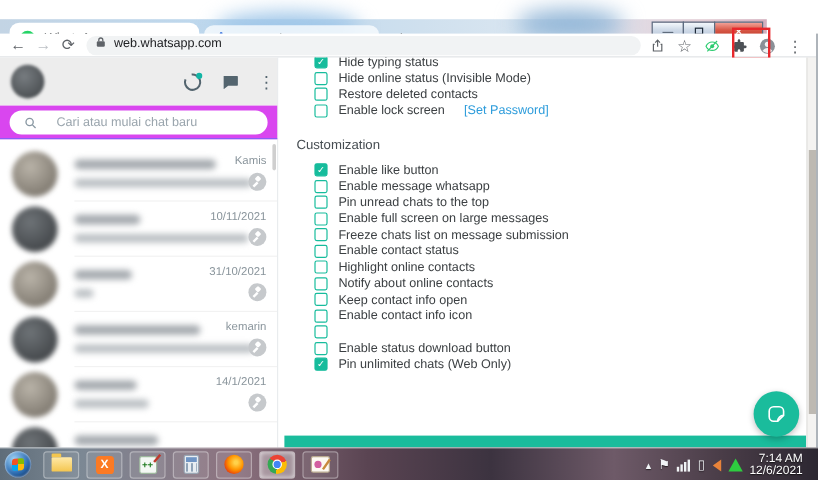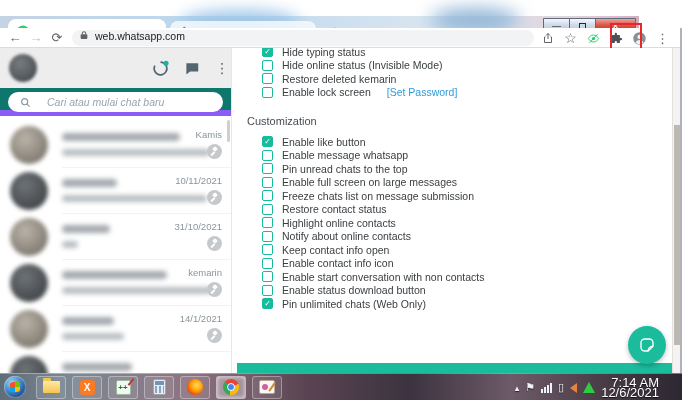--- a/index.html
+++ b/index.html
@@ -41,21 +41,21 @@
   .tb-ic { width:23px; height:18px; display:flex; align-items:center; justify-content:center; font-size:12px; color:#5f6368; }
   .ext-highlight { position:absolute; left:610px; top:-5px; width:32px; height:27px; border:2px solid #e8272c; pointer-events:none; }
 
   
   .sidebar { position:absolute; left:0; top:48px; width:232px; height:325px; background:#fff; border-right:1px solid #e4e8ea; }
   .sb-header { position:absolute; left:0; top:0; right:0; height:40px; background:#ededed; }
   .sb-avatar { position:absolute; left:9px; top:6px; width:28px; height:28px; border-radius:50%;
     background:radial-gradient(circle at 40% 35%,#777c80,#3e4245); filter:blur(1.5px); }
   .sb-icons { position:absolute; right:6px; top:11px; display:flex; align-items:center; gap:15px; }
   .sb-dots { font-size:14px; color:#54656f; line-height:18px; width:10px; text-align:center; }
-  .sb-search { position:absolute; left:0; top:40px; right:0; height:28px; background:#0f766e; border-bottom:6px solid #8b5cf6;font-style:italic; }
+  .sb-search { position:absolute; left:0; top:40px; right:0; height:28px; background:#d946ef; border-bottom:1px solid #8b5cf6; }
   .search-pill { position:absolute; left:8px; right:8px; top:4px; height:20px; background:#fff; border-radius:10px;
     display:flex; align-items:center; padding-left:12px; }
   .search-pill .ph { font-size:10.5px; color:#9aa5ad; margin-left:16px; }
   .sb-scroll-thumb { position:absolute; right:1px; top:72px; width:3px; height:22px; background:#cfcfcf; border-radius:2px; }
 
   .chat-list { position:absolute; left:0; top:68px; right:0; bottom:0; overflow:hidden; }
   .chat-row { position:relative; height:46px; }
   .chat-row .sep { position:absolute; left:62px; right:0; bottom:0; border-bottom:1px solid #f2f2f2; }
   .c-avatar { position:absolute; left:10px; top:4px; width:38px; height:38px; border-radius:50%;
     background:radial-gradient(circle at 40% 35%,#6e7377,#35383b); filter:blur(2px); }
@@ -120,21 +120,21 @@
   .ic-paint { width:16px; height:14px; background:#fdf9f2; border:1px solid #b9a98f; border-radius:2px; position:relative; }
   .ic-paint::before { content:""; position:absolute; left:2px; top:3px; width:6px; height:6px; border-radius:50%; background:#d35fa0; }
   .ic-paint::after { content:""; position:absolute; right:1px; top:1px; width:2px; height:10px; background:#c88a3c; transform:rotate(35deg); }
 
   .tray { position:absolute; right:2px; top:0; height:27px; display:flex; align-items:center; gap:6px; }
   .tray-glyph { color:#f0f3f6; font-size:9px; text-shadow:0 1px 1px rgba(0,0,0,.6); }
   .net-bars { display:flex; align-items:flex-end; gap:1px; height:10px; }
   .net-bars i { width:2px; background:#f0f3f6; display:block; }
   .spk { width:0; height:0; border:5px solid transparent; border-right:7px solid #e8833a; border-left:none; }
   .avg-tri { width:0; height:0; border-left:6px solid transparent; border-right:6px solid transparent; border-bottom:11px solid #2ecc40; }
-  .clock { text-align:right; color:#fff; font-size:13px; line-height:10px; text-shadow:0 1px 1px rgba(0,0,0,.7); margin-right:21px; }
+  .clock { text-align:right; color:#fff; font-size:10px; line-height:10px; text-shadow:0 1px 1px rgba(0,0,0,.7); margin-right:11px; }
 </style>
 </head>
 <body>
 
 <div class="screen">
 
   <div class="frame">
     <div class="blob1"></div>
     <div class="blob2"></div>
 
@@ -291,21 +291,21 @@
       <li class="setting-row">
         <span class="cbx on">✓</span>
         <span class="setting-label">Hide typing status</span>
       </li>
       <li class="setting-row">
         <span class="cbx">✓</span>
         <span class="setting-label">Hide online status (Invisible Mode)</span>
       </li>
       <li class="setting-row">
         <span class="cbx">✓</span>
-        <span class="setting-label">Restore deleted kemarin</span>
+        <span class="setting-label">Restore deleted contacts</span>
       </li>
       <li class="setting-row">
         <span class="cbx">✓</span>
         <span class="setting-label">Enable lock screen</span>
         <span class="setting-link">[Set Password]</span>
       </li>
     </ul>
 
     <div class="section-title">Customization</div>
 
@@ -325,41 +325,40 @@
       <li class="setting-row">
         <span class="cbx">✓</span>
         <span class="setting-label">Enable full screen on large messages</span>
       </li>
       <li class="setting-row">
         <span class="cbx">✓</span>
         <span class="setting-label">Freeze chats list on message submission</span>
       </li>
       <li class="setting-row">
         <span class="cbx">✓</span>
-        <span class="setting-label">Restore contact status</span>
+        <span class="setting-label">Enable contact status</span>
       </li>
       <li class="setting-row">
         <span class="cbx">✓</span>
         <span class="setting-label">Highlight online contacts</span>
       </li>
       <li class="setting-row">
         <span class="cbx">✓</span>
         <span class="setting-label">Notify about online contacts</span>
       </li>
       <li class="setting-row">
         <span class="cbx">✓</span>
         <span class="setting-label">Keep contact info open</span>
       </li>
       <li class="setting-row">
         <span class="cbx">✓</span>
         <span class="setting-label">Enable contact info icon</span>
       </li>
       <li class="setting-row">
         <span class="cbx">✓</span>
-        <span class="setting-label">Enable start conversation with non contacts</span>
       </li>
       <li class="setting-row">
         <span class="cbx">✓</span>
         <span class="setting-label">Enable status download button</span>
       </li>
       <li class="setting-row">
         <span class="cbx on">✓</span>
         <span class="setting-label">Pin unlimited chats (Web Only)</span>
       </li>
     </ul>

